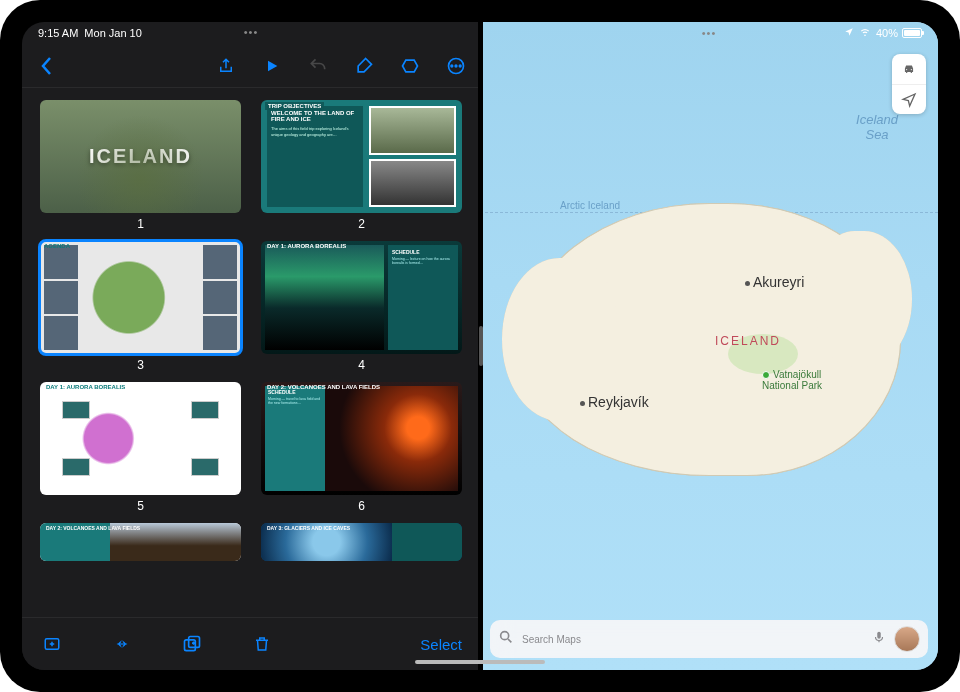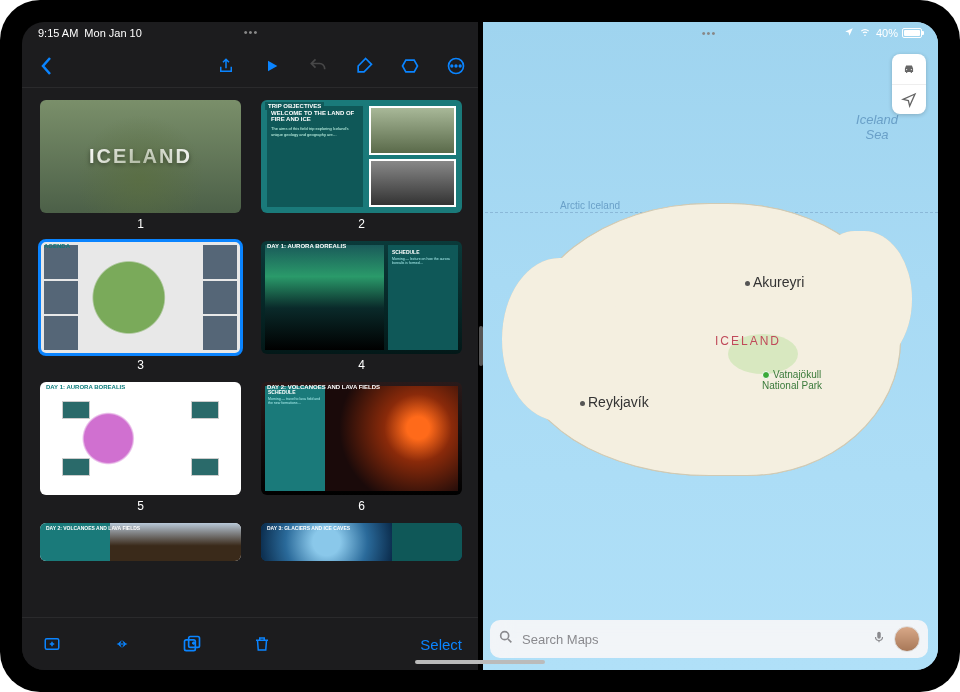--- a/index.html
+++ b/index.html
@@ -130,21 +130,21 @@
   }
   .map-tb-btn { width:34px; height:30px; display:flex; align-items:center; justify-content:center; color:#666;}
   .map-tb-btn + .map-tb-btn { border-top:1px solid #eee;}
 
   .search-bar {
     position:absolute; bottom:12px; left:10px; right:10px; height:38px;
     background:rgba(245,245,248,.94); border-radius:10px; display:flex; align-items:center;
     padding: 0 8px; gap:8px; backdrop-filter: blur(10px);
   }
   .search-bar .sicon { color:#8a8a8e;}
-  .search-bar input { flex:1; border:none; background:transparent; font-size:13px; color:#a16207; outline:none;}
+  .search-bar input { flex:1; border:none; background:transparent; font-size:10px; color:#a16207; outline:none;}
   .search-bar input::placeholder { color:#8a8a8e;}
   .mic { color:#8a8a8e;}
   .avatar { width:26px; height:26px; border-radius:50%; background: linear-gradient(#d8a888,#a87858); border:1px solid #ddd;}
 
   .divider { position:absolute; top:0; bottom:0; left:50%; width:5px; margin-left:-2px; background:#000; z-index:5; display:flex; align-items:center; justify-content:center;}
   .divider::after{ content:''; width:4px; height:40px; background:#555; border-radius:2px;}
 
   .right-pane .multitask-dots { color:#888; top:5px; }
 
   .home-indicator { position:absolute; bottom:6px; left:50%; transform:translateX(-50%); width:130px; height:4px; background:#bbb; border-radius:2px; z-index:20;}

